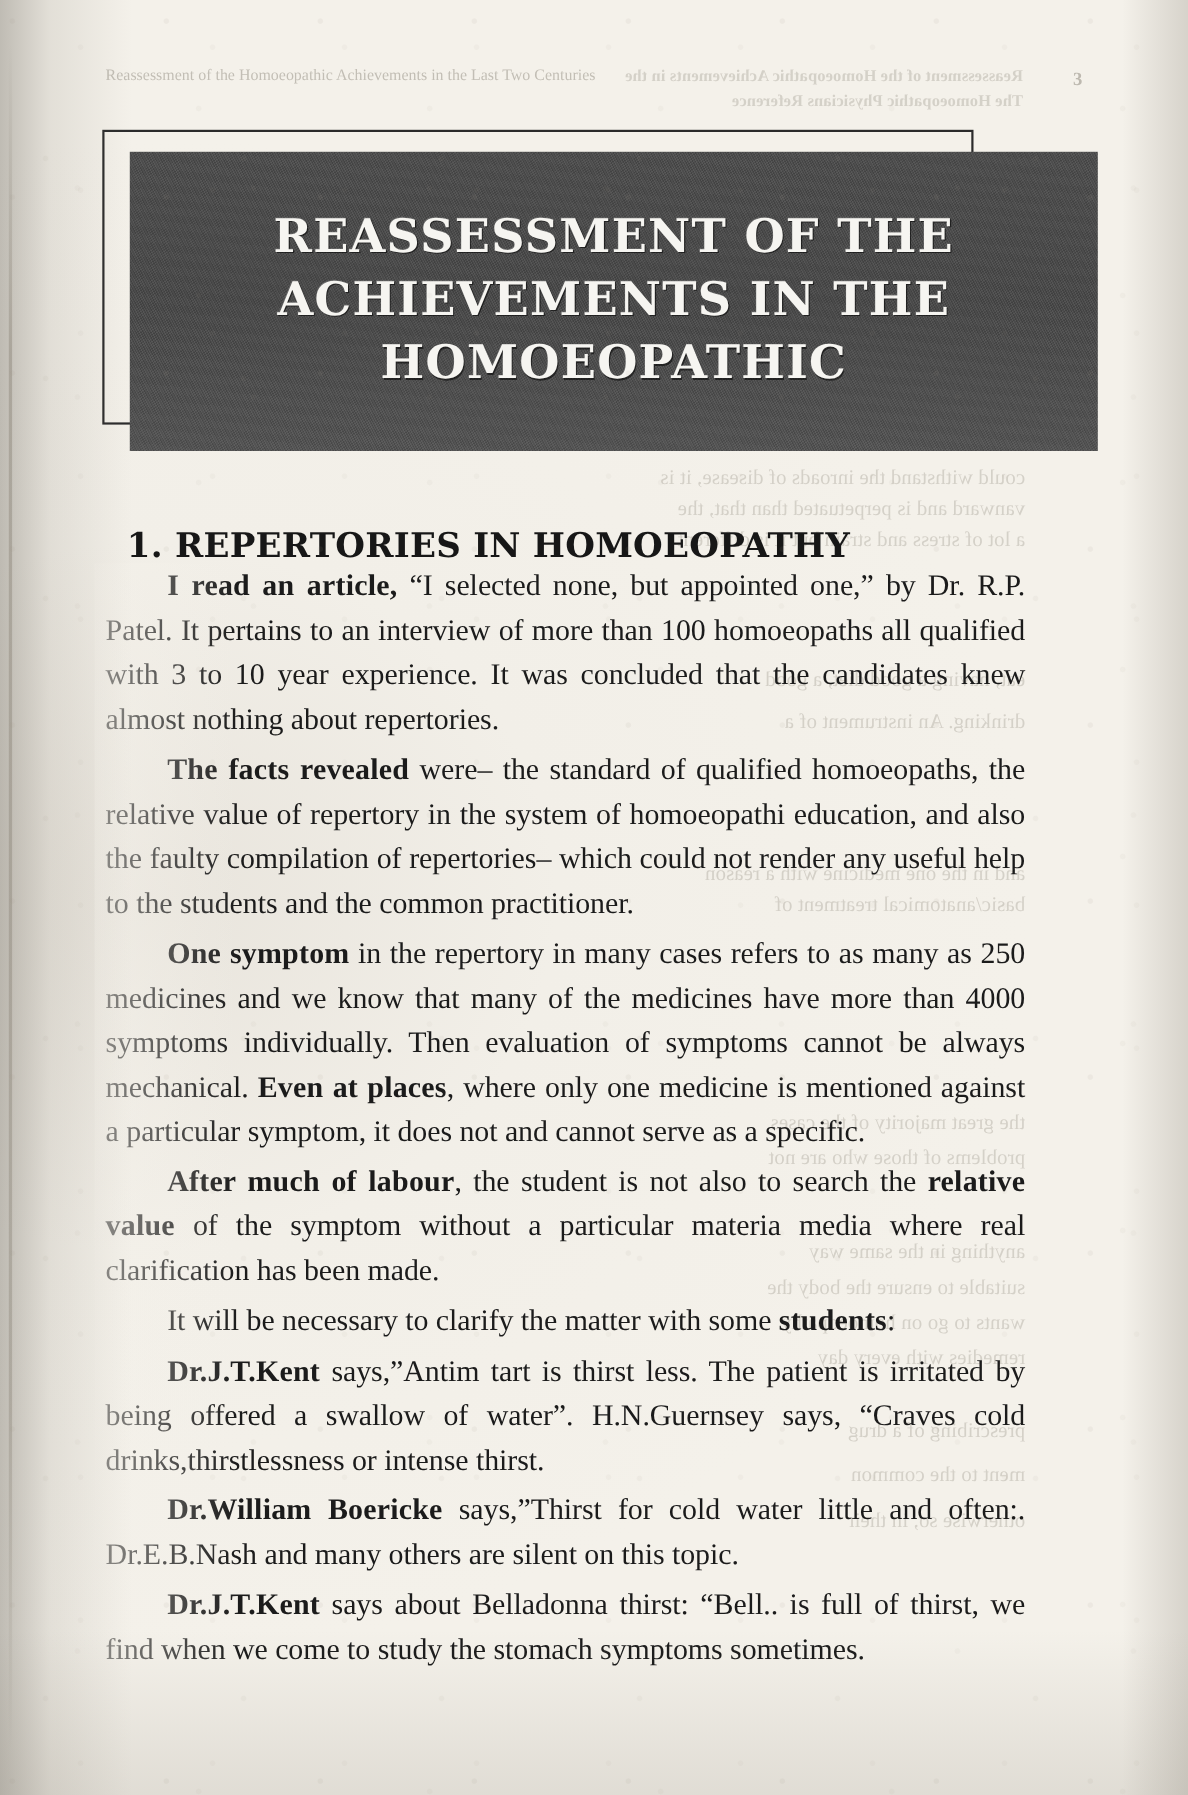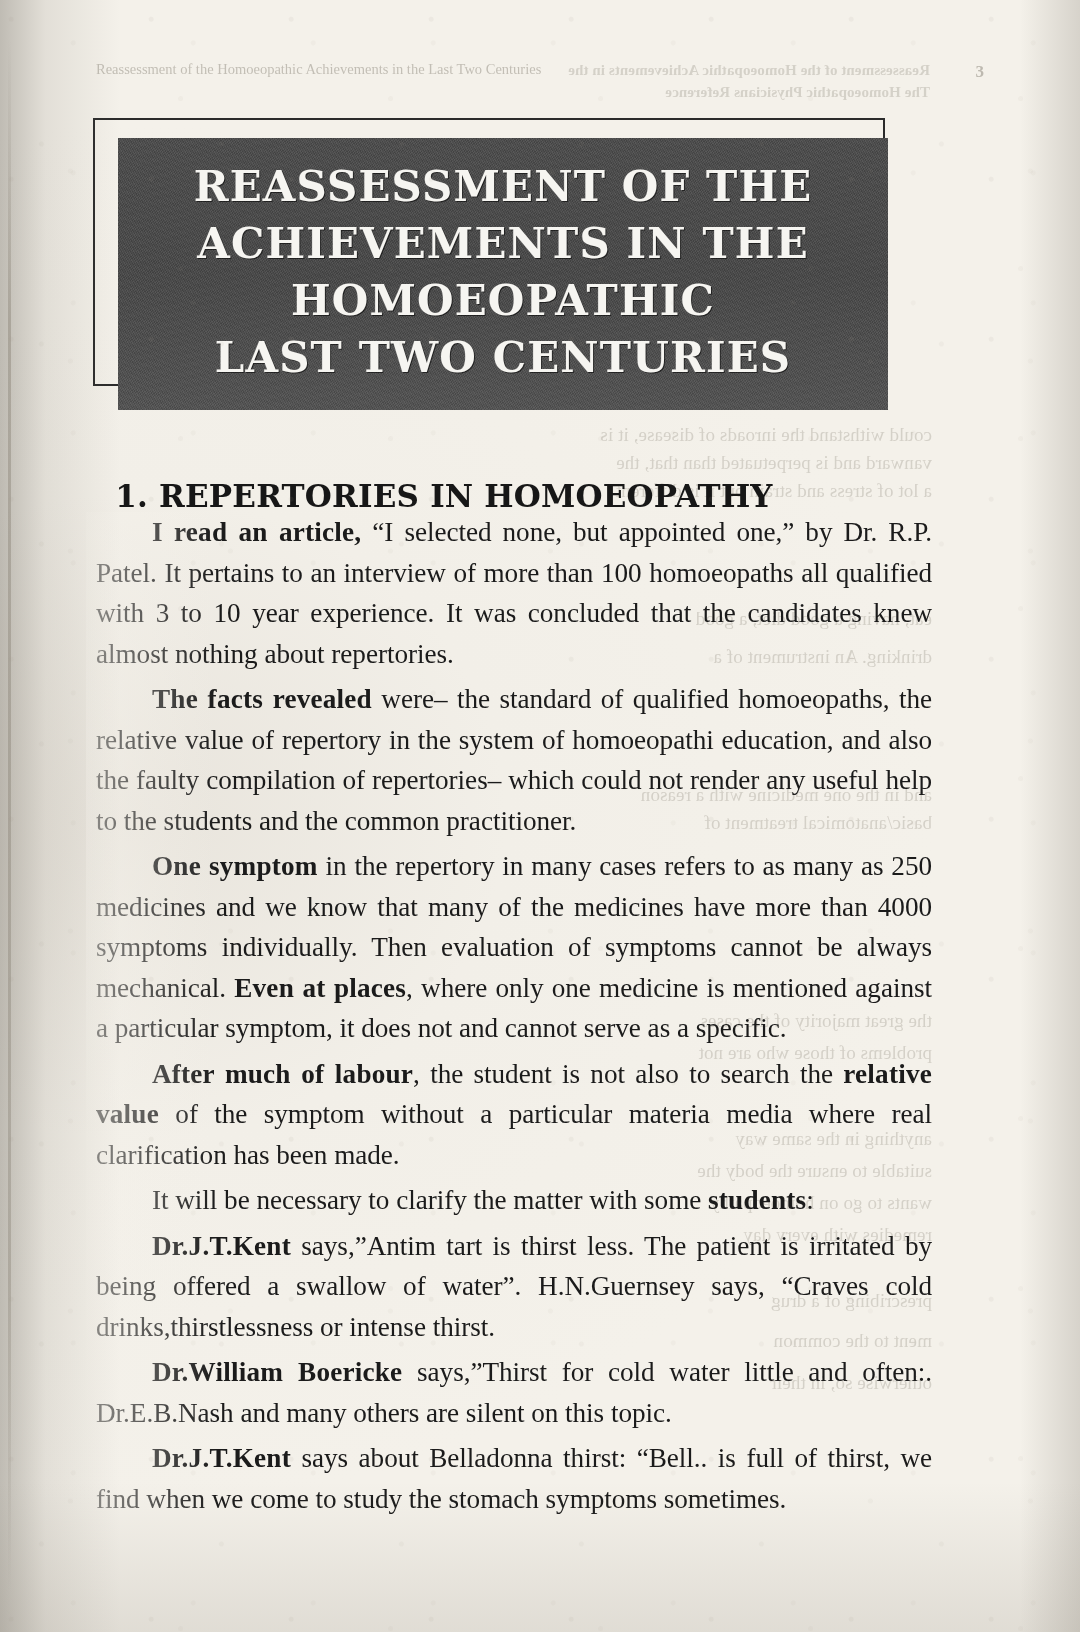--- a/index.html
+++ b/index.html
@@ -125,21 +125,21 @@
     width: 792px;
     height: 268px;
     border: 2px solid #2b2b2b;
     background: transparent;
     box-sizing: border-box;
   }
   .title-box {
     position: absolute;
     left: 118px;
     top: 20px;
-    width: 770px;
+    width: 880px;
     height: 272px;
     box-sizing: border-box;
     background:
       repeating-linear-gradient(62deg, rgba(255,255,255,.045) 0 1px, rgba(0,0,0,.05) 1px 2px),
       repeating-linear-gradient(142deg, rgba(255,255,255,.04) 0 1px, rgba(0,0,0,.045) 1px 2px),
       linear-gradient(180deg, #4a4a4a 0%, #464646 50%, #505050 100%);
     display: flex;
     flex-direction: column;
     align-items: center;
     justify-content: center;
@@ -230,21 +230,20 @@
 
     <div class="runhead">Reassessment of the Homoeopathic Achievements in the Last Two Centuries</div>
     <div class="folio">3</div>
 
     <div class="title-block">
       <div class="title-outline"></div>
       <div class="title-box">
         <div class="title-line">REASSESSMENT OF THE</div>
         <div class="title-line">ACHIEVEMENTS IN THE</div>
         <div class="title-line">HOMOEOPATHIC</div>
-        <div class="title-line">LAST TWO CENTURIES</div>
       </div>
     </div>
 
     <h2 class="section-heading">1. REPERTORIES IN HOMOEOPATHY</h2>
 
     <div class="body">
 
       <p class="para"><b>I read an article,</b><span> “I selected none, but appointed one,” by Dr. R.P. Patel. It pertains to an interview of more than 100 homoeopaths all qualified with 3 to 10 year experience. It was concluded that the candidates knew almost nothing about repertories.</span></p>
 
       <p class="para"><b>The facts revealed</b><span> were– the standard of qualified homoeopaths, the relative value of repertory in the system of homoeopathi education, and also the faulty compilation of repertories– which could not render any useful help to the students and the common practitioner.</span></p>

